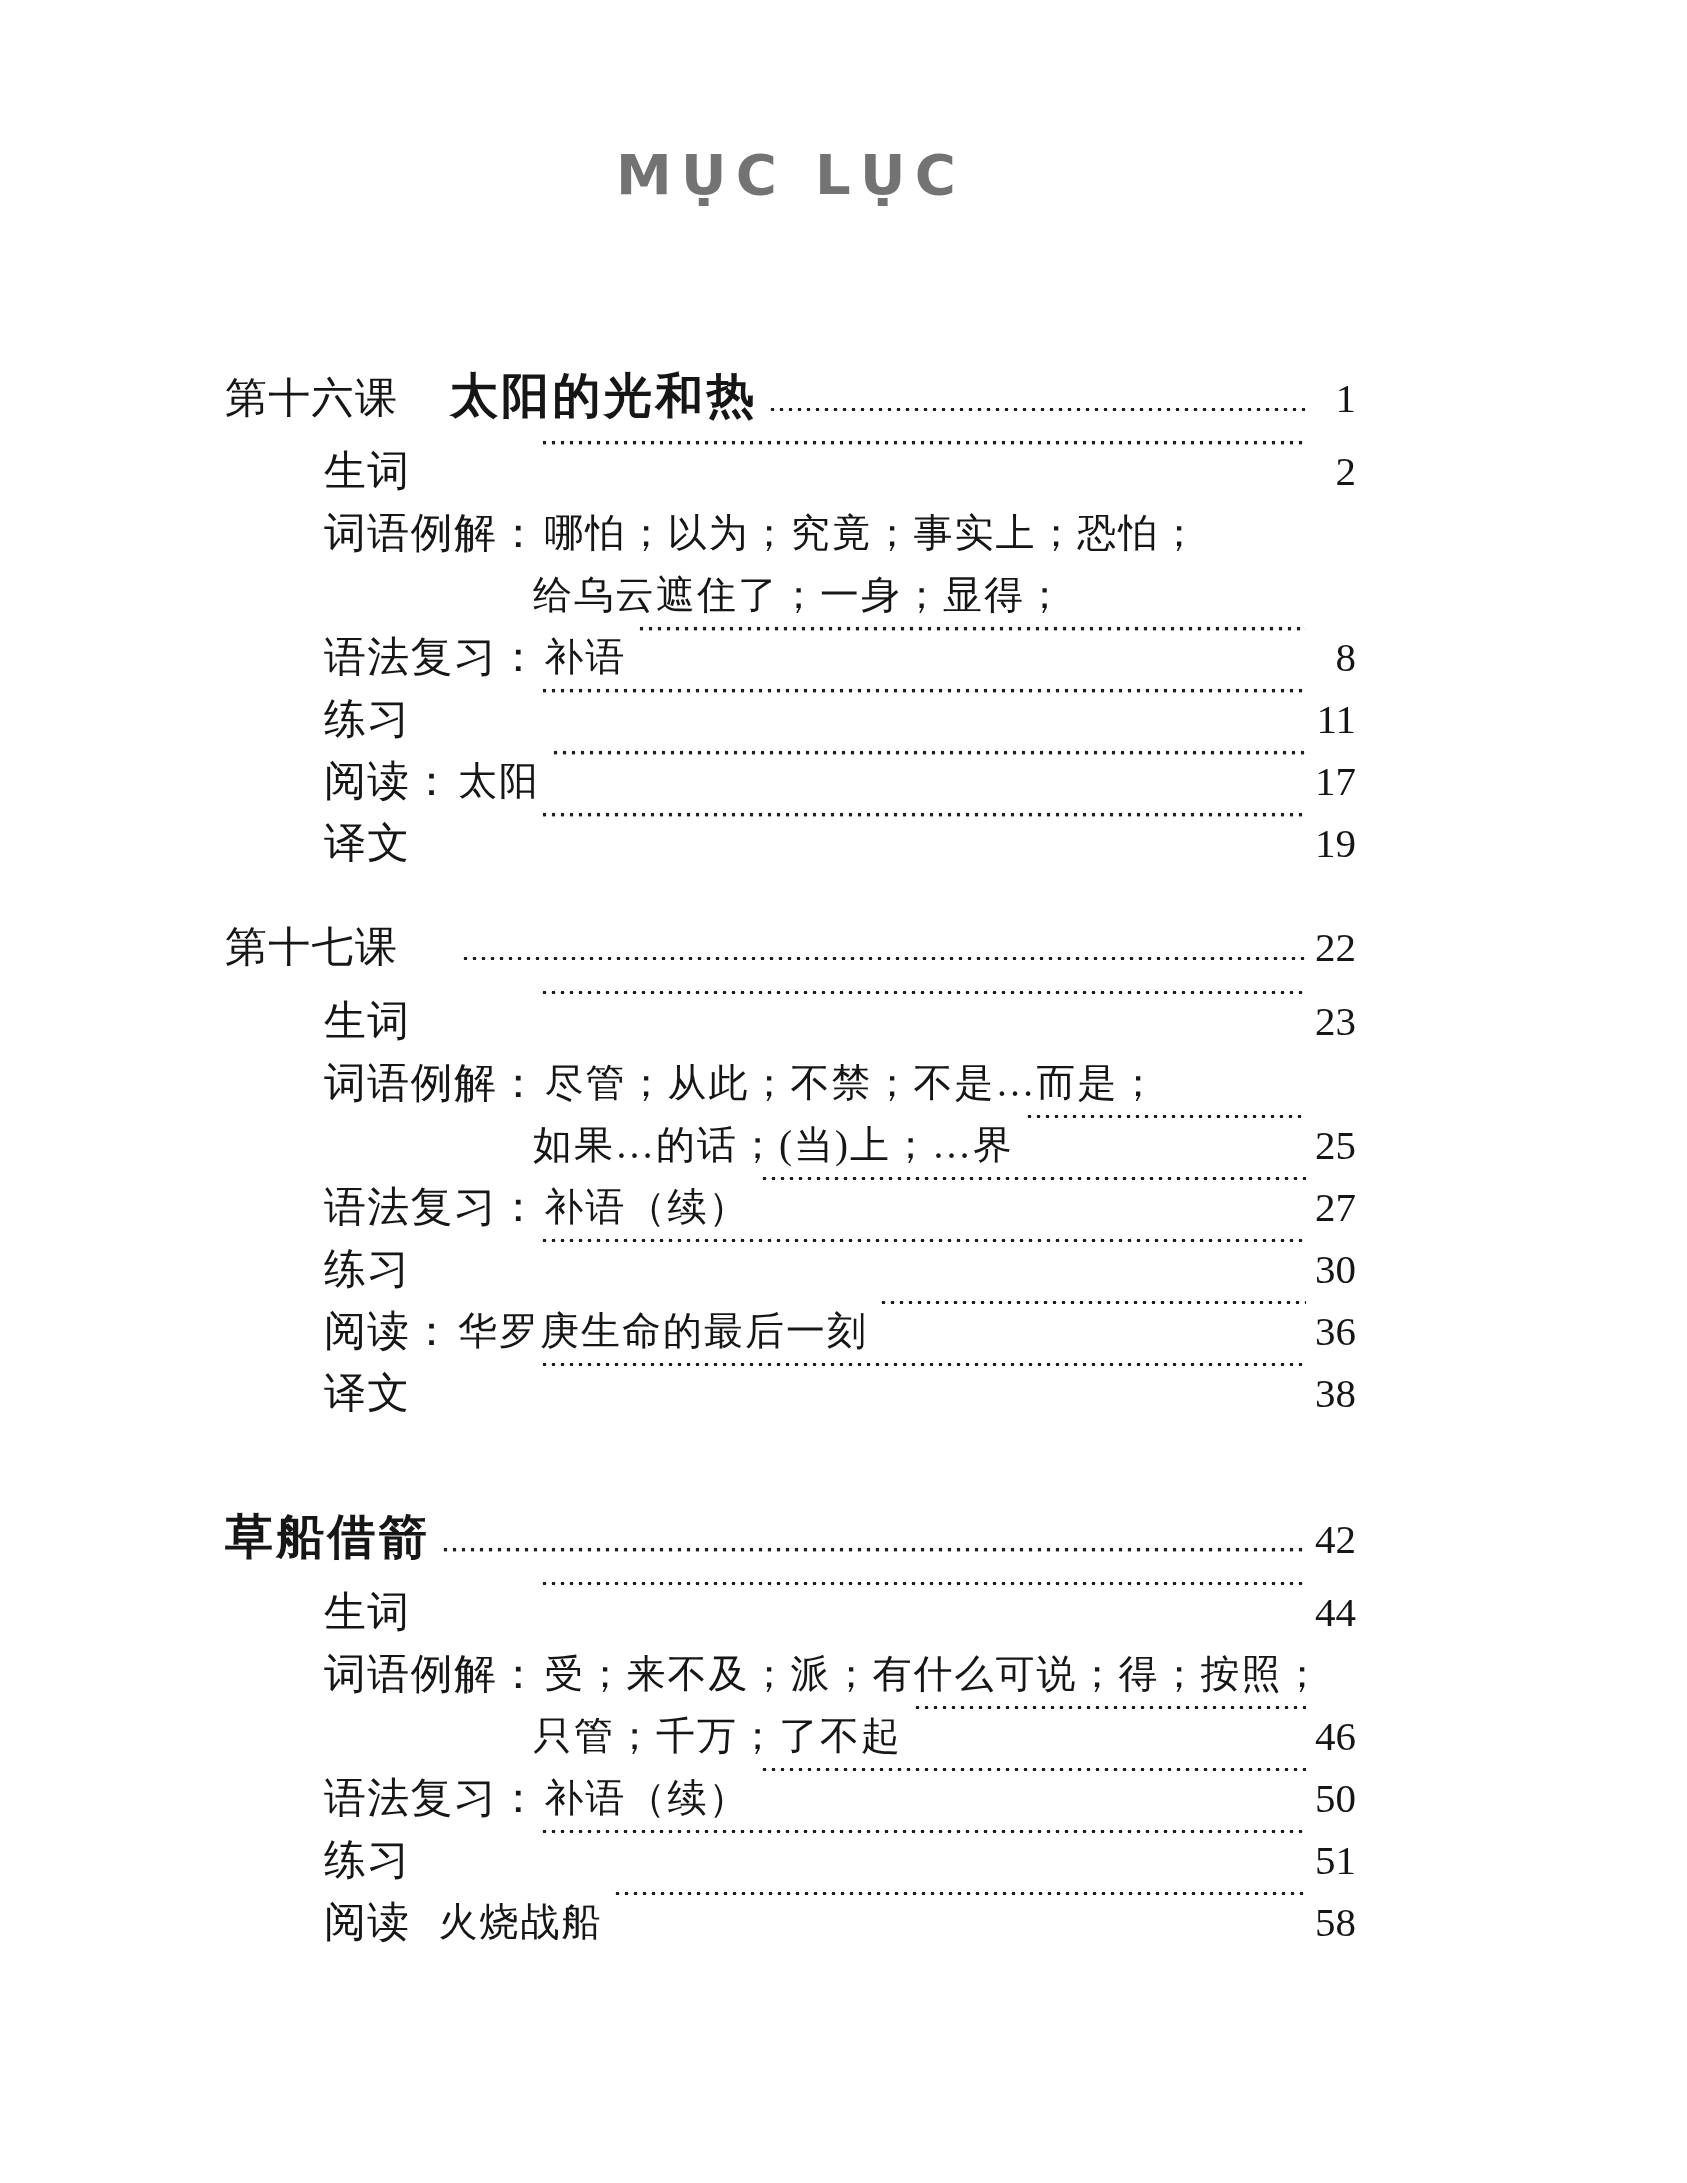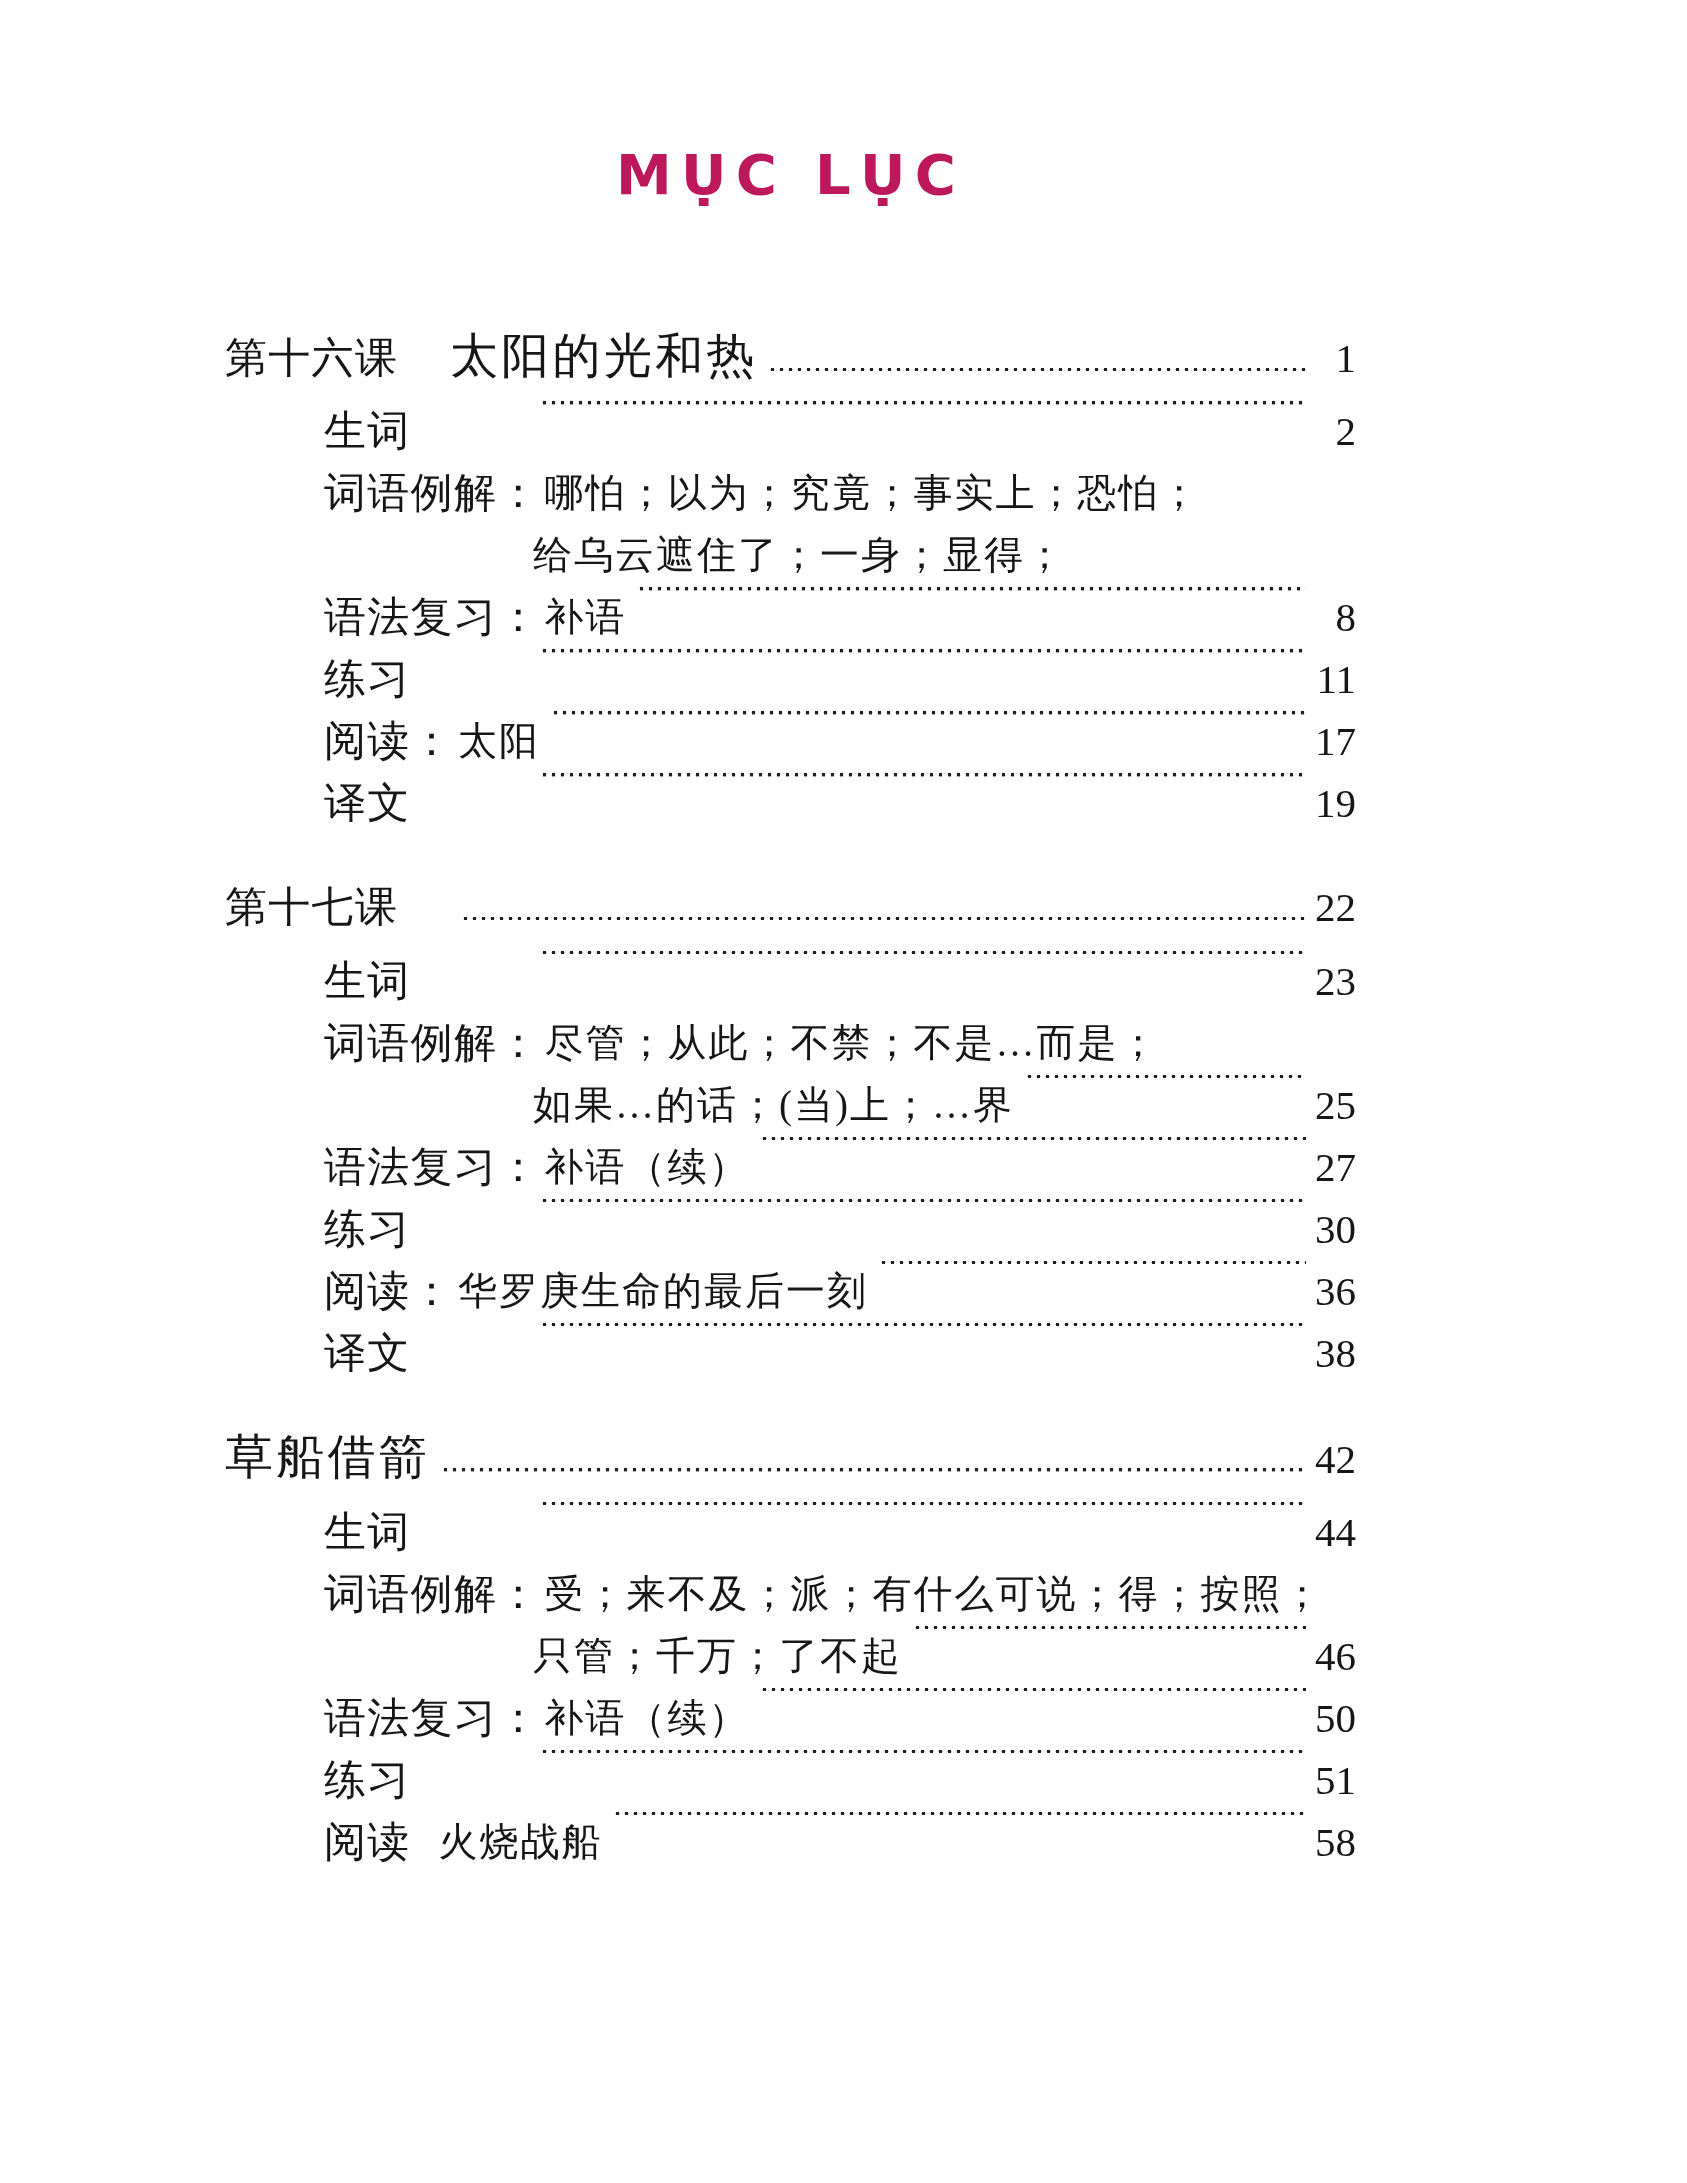--- a/index.html
+++ b/index.html
@@ -17,42 +17,43 @@
     width: 1687px;
     height: 2183px;
     padding: 142px 331px 0 225px;
   }
   .title {
     text-align: center;
     font-family: "DejaVu Sans", "Liberation Sans", sans-serif;
     font-weight: 800;
     font-size: 56px;
     letter-spacing: 9.3px;
-    color: #be185d;
+    color: #737373;
     margin-bottom: 116px;
   }
   .lesson { margin-top: 40px; }
   .lesson.first { margin-top: 0; }
 
   .lesson-heading {
     display: flex;
     align-items: baseline;
     line-height: 66px;
     margin-bottom: 9.3px;
   }
   .lesson-number {
     flex: 0 0 225px;
     font-size: 42px;
     letter-spacing: 1.3px;
   }
   .lesson-title {
     font-size: 48px;
-    font-weight: normal;
+    font-weight: bold;
     letter-spacing: 3.3px;
     white-space: nowrap;
+    margin-top: 40px;
   }
 
   .entries { margin-left: 99px; }
 
   .row {
     display: flex;
     align-items: flex-start;
     line-height: 62px;
     font-size: 41px;
   }

